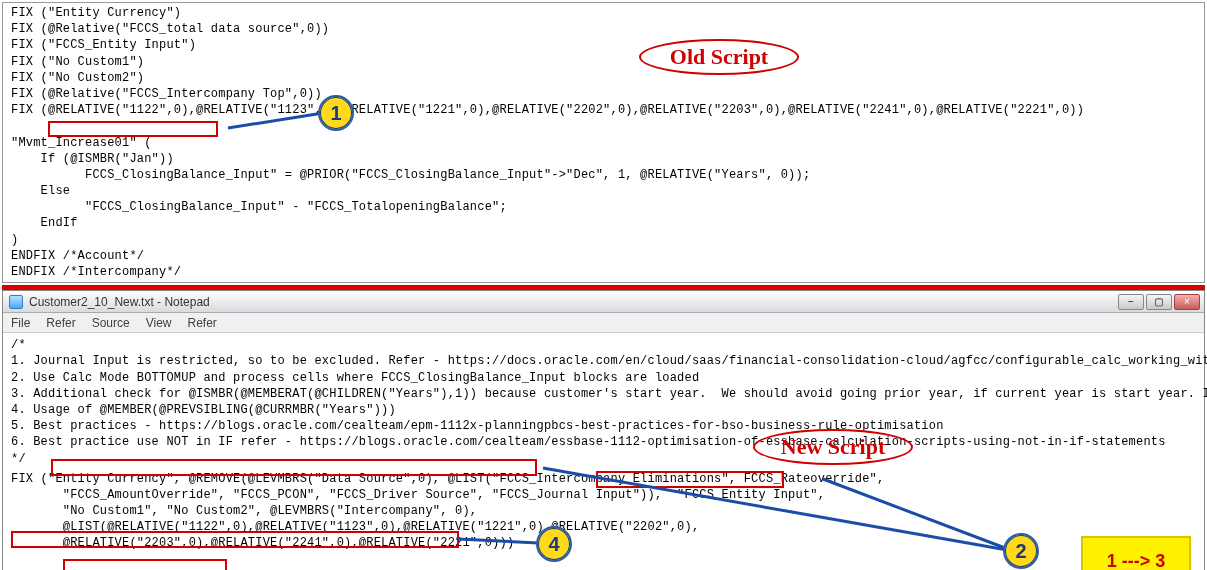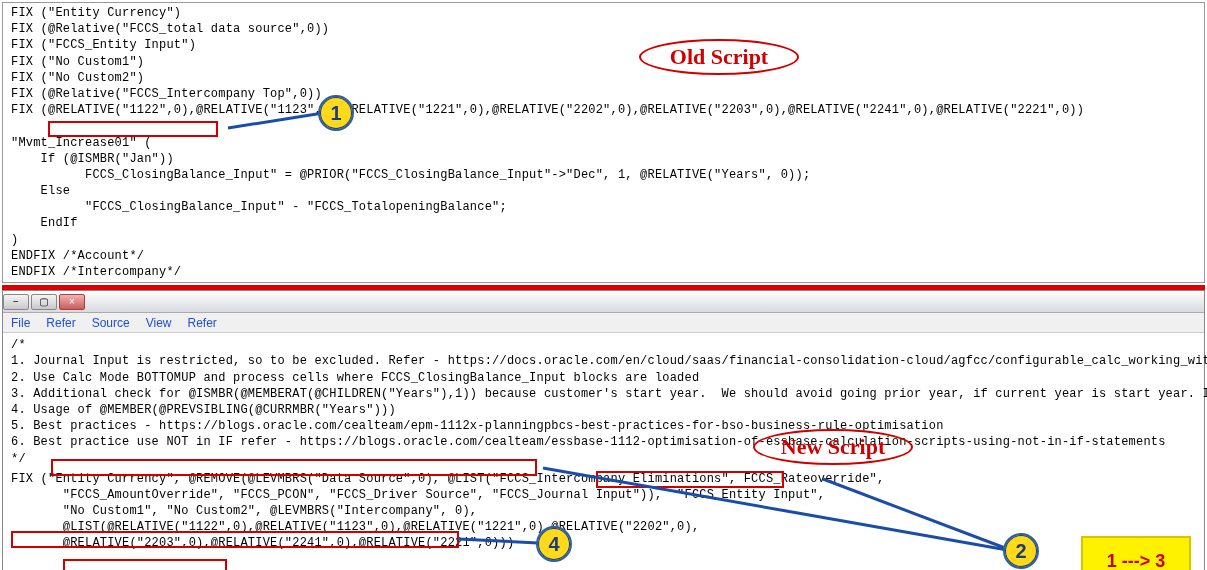--- a/index.html
+++ b/index.html
@@ -8,21 +8,21 @@
     .top-code { border: 1px solid #999; margin: 2px; position: relative; }
     .divider { height: 5px; background: #d00; margin: 0 2px; }
     .notepad-window { margin: 0 2px 2px 2px; border: 1px solid #888; position: relative; }
     .titlebar { background: linear-gradient(#fefefe, #d8dadf); height: 22px; display: flex; align-items: center; justify-content: space-between; border-bottom: 1px solid #aaa; font-family: "Segoe UI", Tahoma, sans-serif; }
     .titlebar-left { display: flex; align-items: center; gap: 6px; padding-left: 6px; }
     .notepad-icon { width: 14px; height: 14px; background: linear-gradient(#b7e0ff,#4aa8ff); border: 1px solid #3a7ac9; border-radius: 2px; }
     .title-text { font-size: 12px; color: #333; }
     .win-btns { display: flex; gap: 2px; padding-right: 4px; }
     .win-btn { width: 26px; height: 16px; background: linear-gradient(#f5f5f5,#c9c9c9); border: 1px solid #888; border-radius: 2px; font-size: 10px; display:flex; align-items:center; justify-content:center; }
     .win-btn.close { background: linear-gradient(#f5b1b1,#c85c5c); border-color:#a64040; color:#fff; }
-    .menubar { background: #f0f0f0; height: 20px; display: flex; align-items: center; gap: 16px; padding-left: 8px; border-bottom: 1px solid #ccc; font-family: "Segoe UI", Tahoma, sans-serif; font-size: 12px; color: #1d4ed8; }
+    .menubar { background: #f0f0f0; height: 20px; display: flex; align-items: center; gap: 16px; padding-left: 8px; border-bottom: 1px solid #ccc; font-family: "Segoe UI", Tahoma, sans-serif; font-size: 12px; color: #404040; }
     .menu-item { cursor: default; }
 
     
     .abs { position: absolute; }
     .script-label { font-family: "Times New Roman", serif; font-size: 22px; font-weight: bold; color: #d00000; z-index: 30; text-align:center;}
     .oval { border: 2.5px solid #d00000; border-radius: 50%; width: 160px; height: 36px; display:flex; align-items:center; justify-content:center; }
     .marker-circle { width: 36px; height: 36px; background: #ffd91a; border: 2.5px solid #2b5fa8; border-radius: 50%; display:flex; align-items:center; justify-content:center; font-family: Arial, sans-serif; font-size: 20px; font-weight: bold; color: #1b3c78; box-shadow: 0 0 0 1px #1b3c78 inset; z-index:40; }
     .legend-box { width: 110px; height: 50px; background: #fff200; border: 2px solid #d9c300; display:flex; align-items:center; justify-content:center; font-family: Arial, sans-serif; font-size: 18px; font-weight: bold; color: #c00; z-index:40; }
     .red-box { border: 2.5px solid #d00000; z-index: 20; }
     .blue-line { stroke: #1b4da8; stroke-width: 3; fill: none; }
@@ -62,20 +62,24 @@
 
   <div class="abs marker-circle" style="left:315px; top:92px;">
     <span>1</span>
   </div>
 </div>
 
 <div class="divider"></div>
 
 <div class="notepad-window" style="position:relative;">
   <div class="titlebar">
+    <div class="titlebar-left">
+      <div class="notepad-icon"></div>
+      <span class="title-text">Customer2_10_New.txt - Notepad</span>
+    </div>
     <div class="win-btns">
       <div class="win-btn">−</div>
       <div class="win-btn">▢</div>
       <div class="win-btn close">×</div>
     </div>
   </div>
   <div class="menubar">
     <span class="menu-item">File</span>
     <span class="menu-item">Refer</span>
     <span class="menu-item">Source</span>

